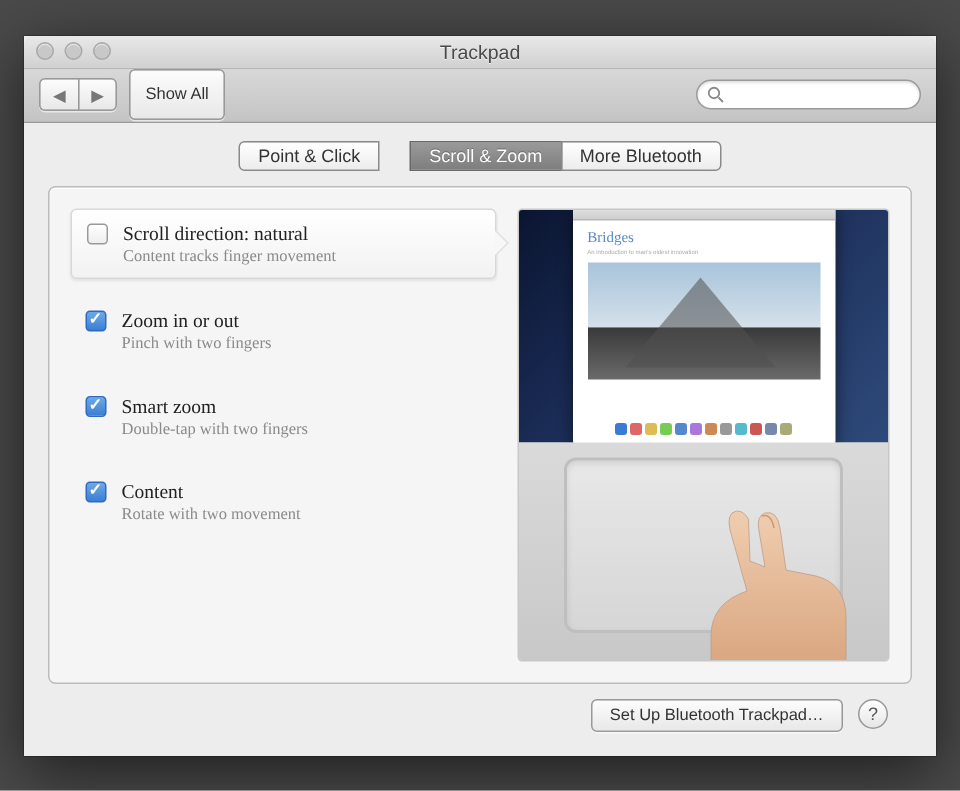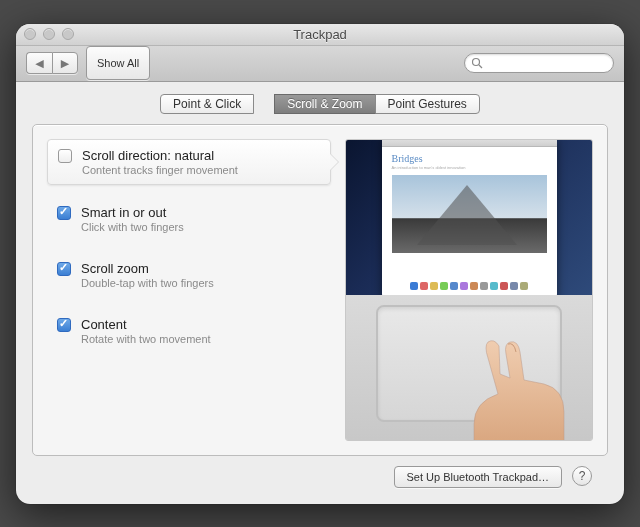--- a/index.html
+++ b/index.html
@@ -11,21 +11,21 @@
     align-items: center;
     justify-content: center;
     height: 527px;
     width: 640px;
     overflow: hidden;
   }
   .window {
     width: 608px;
     height: 480px;
     background: #ededed;
-    border-radius: 14px;
+    border-radius: 0;
     box-shadow: 0 10px 40px rgba(0,0,0,0.6), 0 0 1px rgba(0,0,0,0.8);
     display: flex;
     flex-direction: column;
     overflow: hidden;
   }
   .titlebar {
     height: 22px;
     background: linear-gradient(#e8e8e8, #d1d1d1);
     border-bottom: 1px solid #b5b5b5;
     display: flex;
@@ -150,20 +150,21 @@
     display: flex;
     flex-direction: column;
     gap: 12px;
   }
   .opt {
     display: flex;
     gap: 10px;
     padding: 8px 10px;
     align-items: flex-start;
     position: relative;
+    font-family: Liberation Serif, serif;
   }
   .opt.sel {
     background: linear-gradient(#fff, #f2f2f2);
     border: 1px solid #d8d8d8;
     border-radius: 4px;
     box-shadow: 0 1px 2px rgba(0,0,0,0.08);
   }
   .opt.sel::after {
     content: "";
     position: absolute;
@@ -333,47 +334,47 @@
       </svg>
       <input type="text" placeholder="" style="">
     </div>
   </div>
 
   <div class="content">
 
     <div class="tabs">
       <div class="seg">Point &amp; Click</div>
       <div class="seg active">Scroll &amp; Zoom</div>
-      <div class="seg">Point Gestures</div>
+      <div class="seg">More Bluetooth</div>
     </div>
 
     <div class="panel">
 
       <div class="options">
 
         <div class="opt sel">
           <div class="chk"></div>
           <div class="opt-text">
             <div class="t1">Scroll direction: natural</div>
             <div class="t2">Content tracks finger movement</div>
           </div>
         </div>
 
         <div class="opt">
           <div class="chk checked"></div>
           <div class="opt-text">
-            <div class="t1">Smart in or out</div>
-            <div class="t2">Click with two fingers</div>
+            <div class="t1">Zoom in or out</div>
+            <div class="t2">Pinch with two fingers</div>
           </div>
         </div>
 
         <div class="opt">
           <div class="chk checked"></div>
           <div class="opt-text">
-            <div class="t1">Scroll zoom</div>
+            <div class="t1">Smart zoom</div>
             <div class="t2">Double-tap with two fingers</div>
           </div>
         </div>
 
         <div class="opt">
           <div class="chk checked"></div>
           <div class="opt-text">
             <div class="t1">Content</div>
             <div class="t2">Rotate with two movement</div>
           </div>

